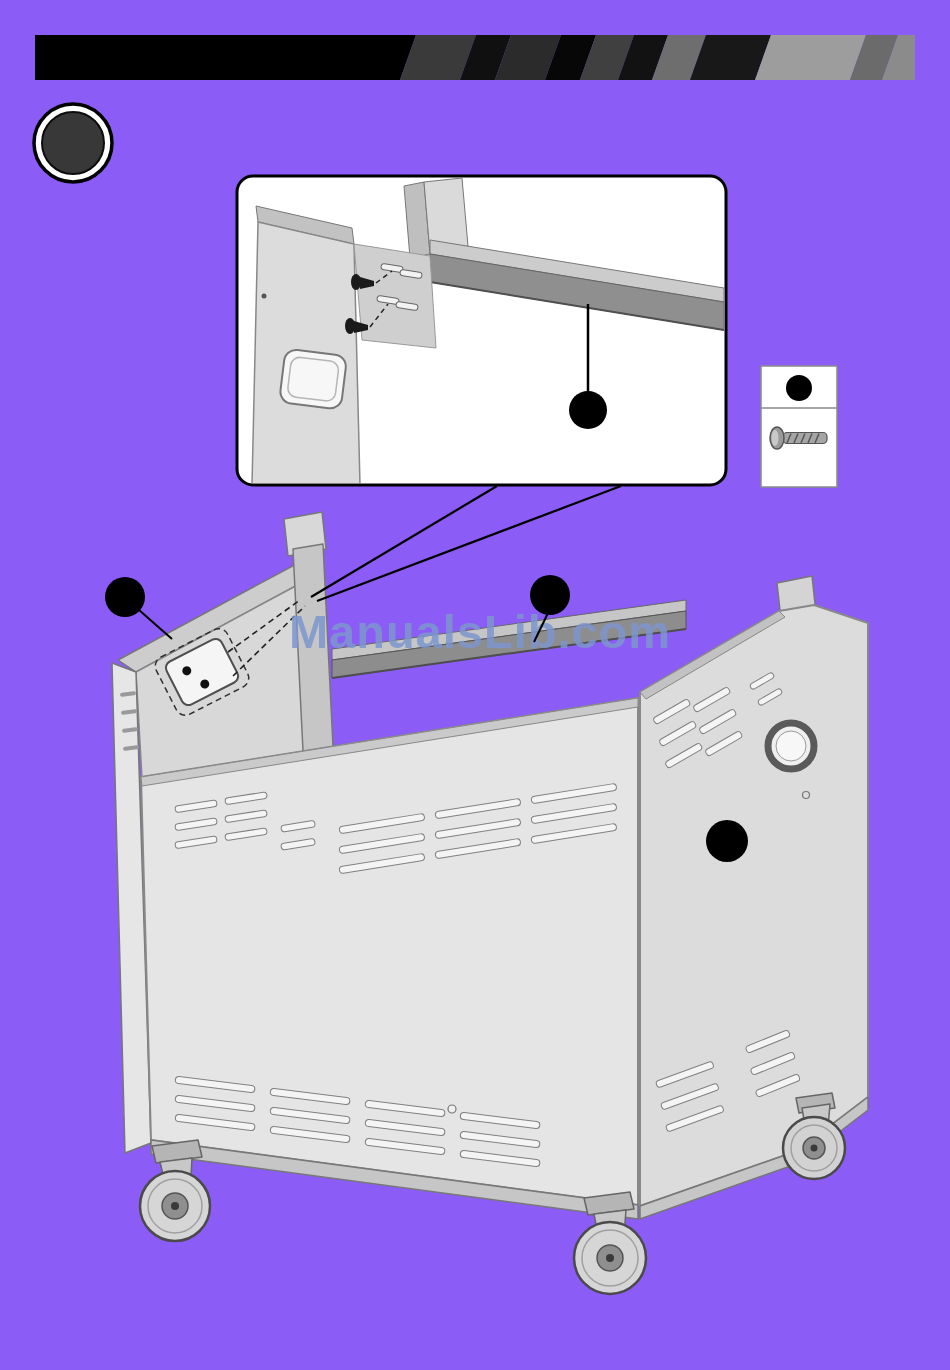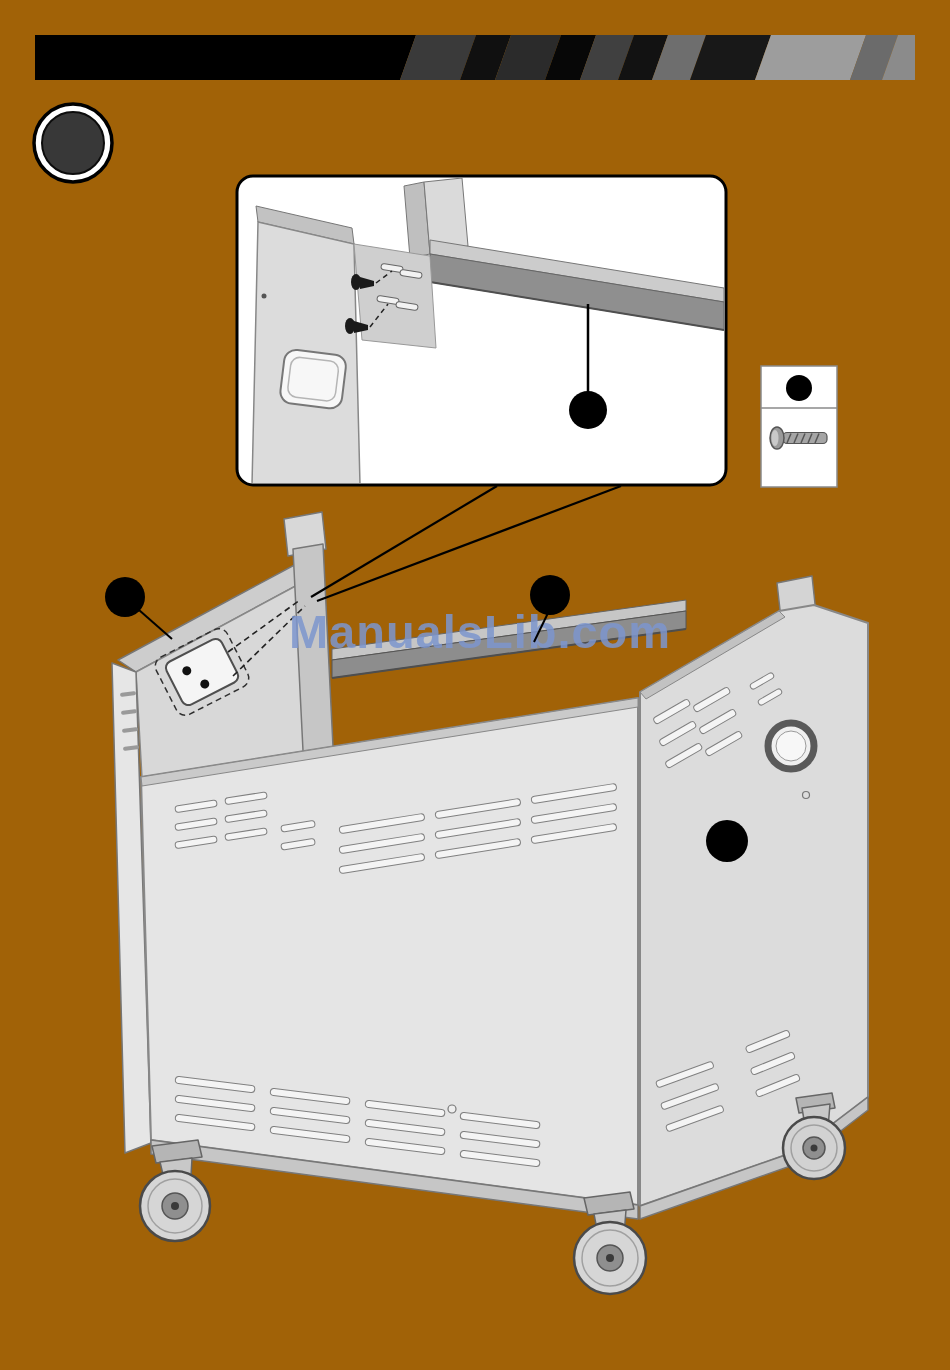--- a/index.html
+++ b/index.html
@@ -1,16 +1,16 @@
 <!DOCTYPE html>
 <html><head>
 <meta charset="utf-8">
 <style>
   html,body{margin:0;padding:0;background:#fff;}
-  .page{position:relative;width:950px;height:1370px;background:#a16207;overflow:hidden;
+  .page{position:relative;width:950px;height:1370px;background:#8b5cf6;overflow:hidden;
         font-family:"Liberation Sans", sans-serif;}
   svg{display:block;}
   .wm{font-family:"Liberation Sans", sans-serif;font-weight:bold;font-size:47px;letter-spacing:1px;opacity:.85;}
 </style>
 </head>
 <body>
 
 <div class="page">
 <svg width="950" height="1370" viewBox="0 0 950 1370" xmlns="http://www.w3.org/2000/svg">
 

